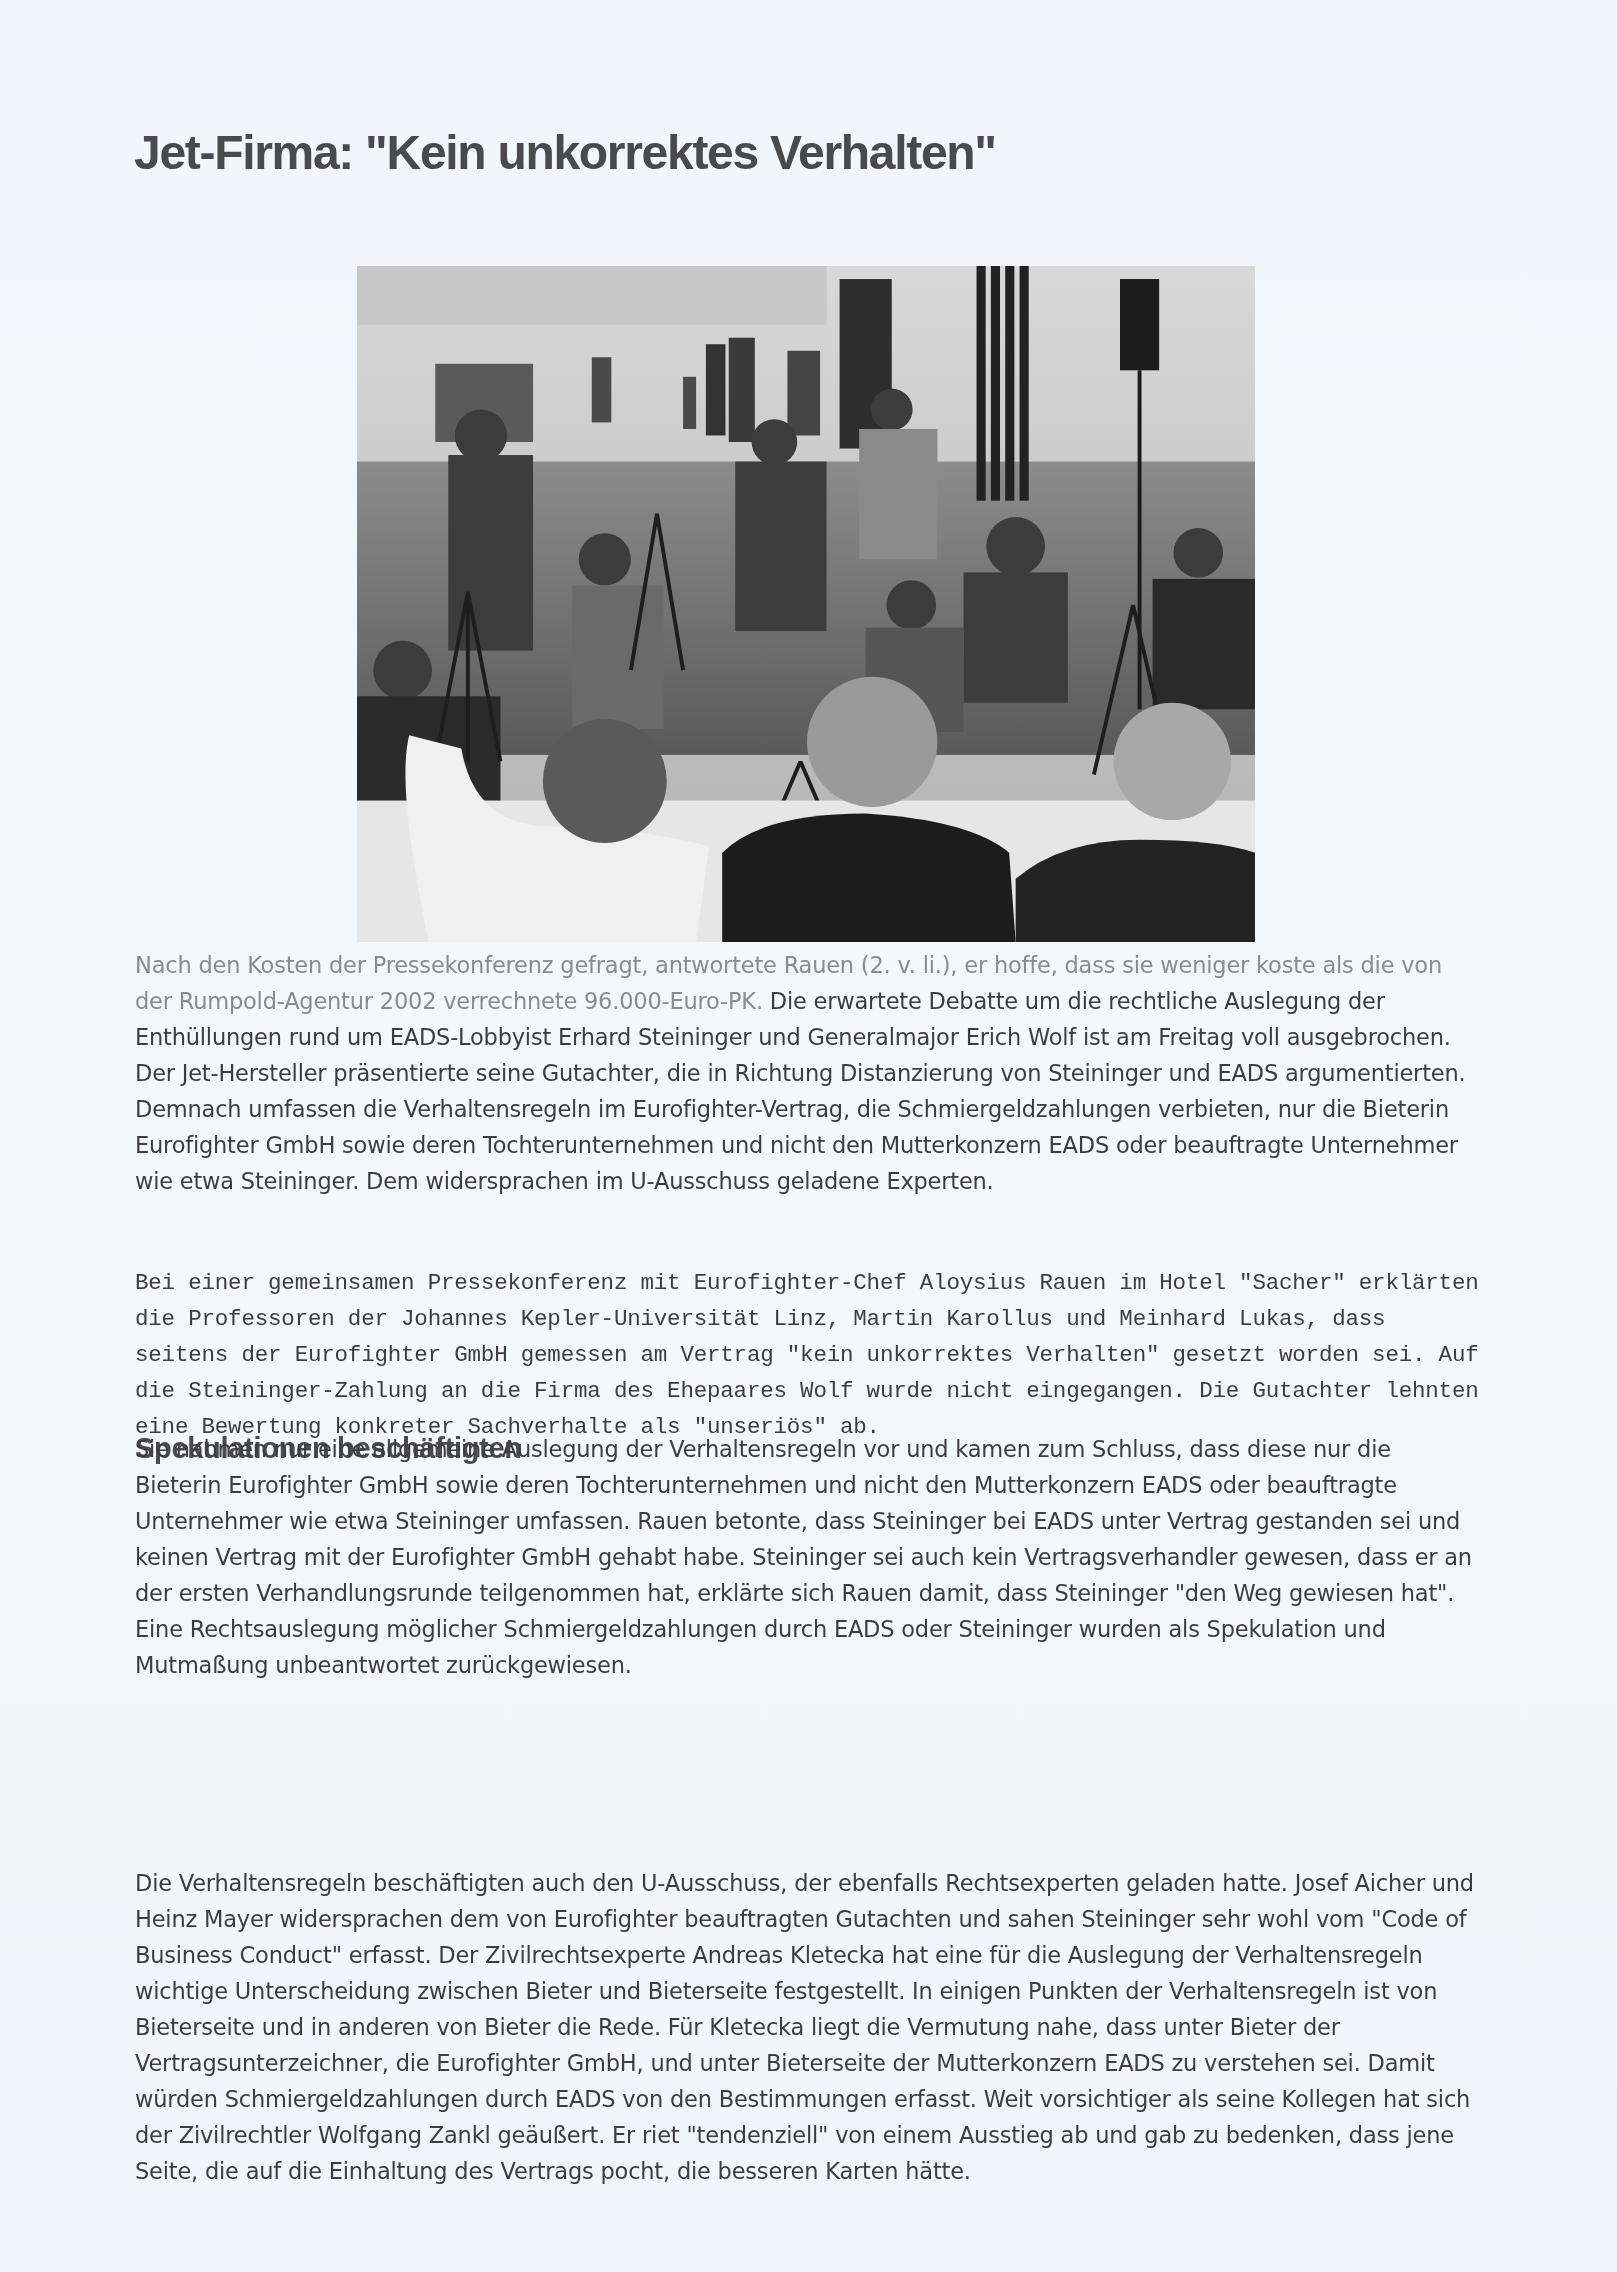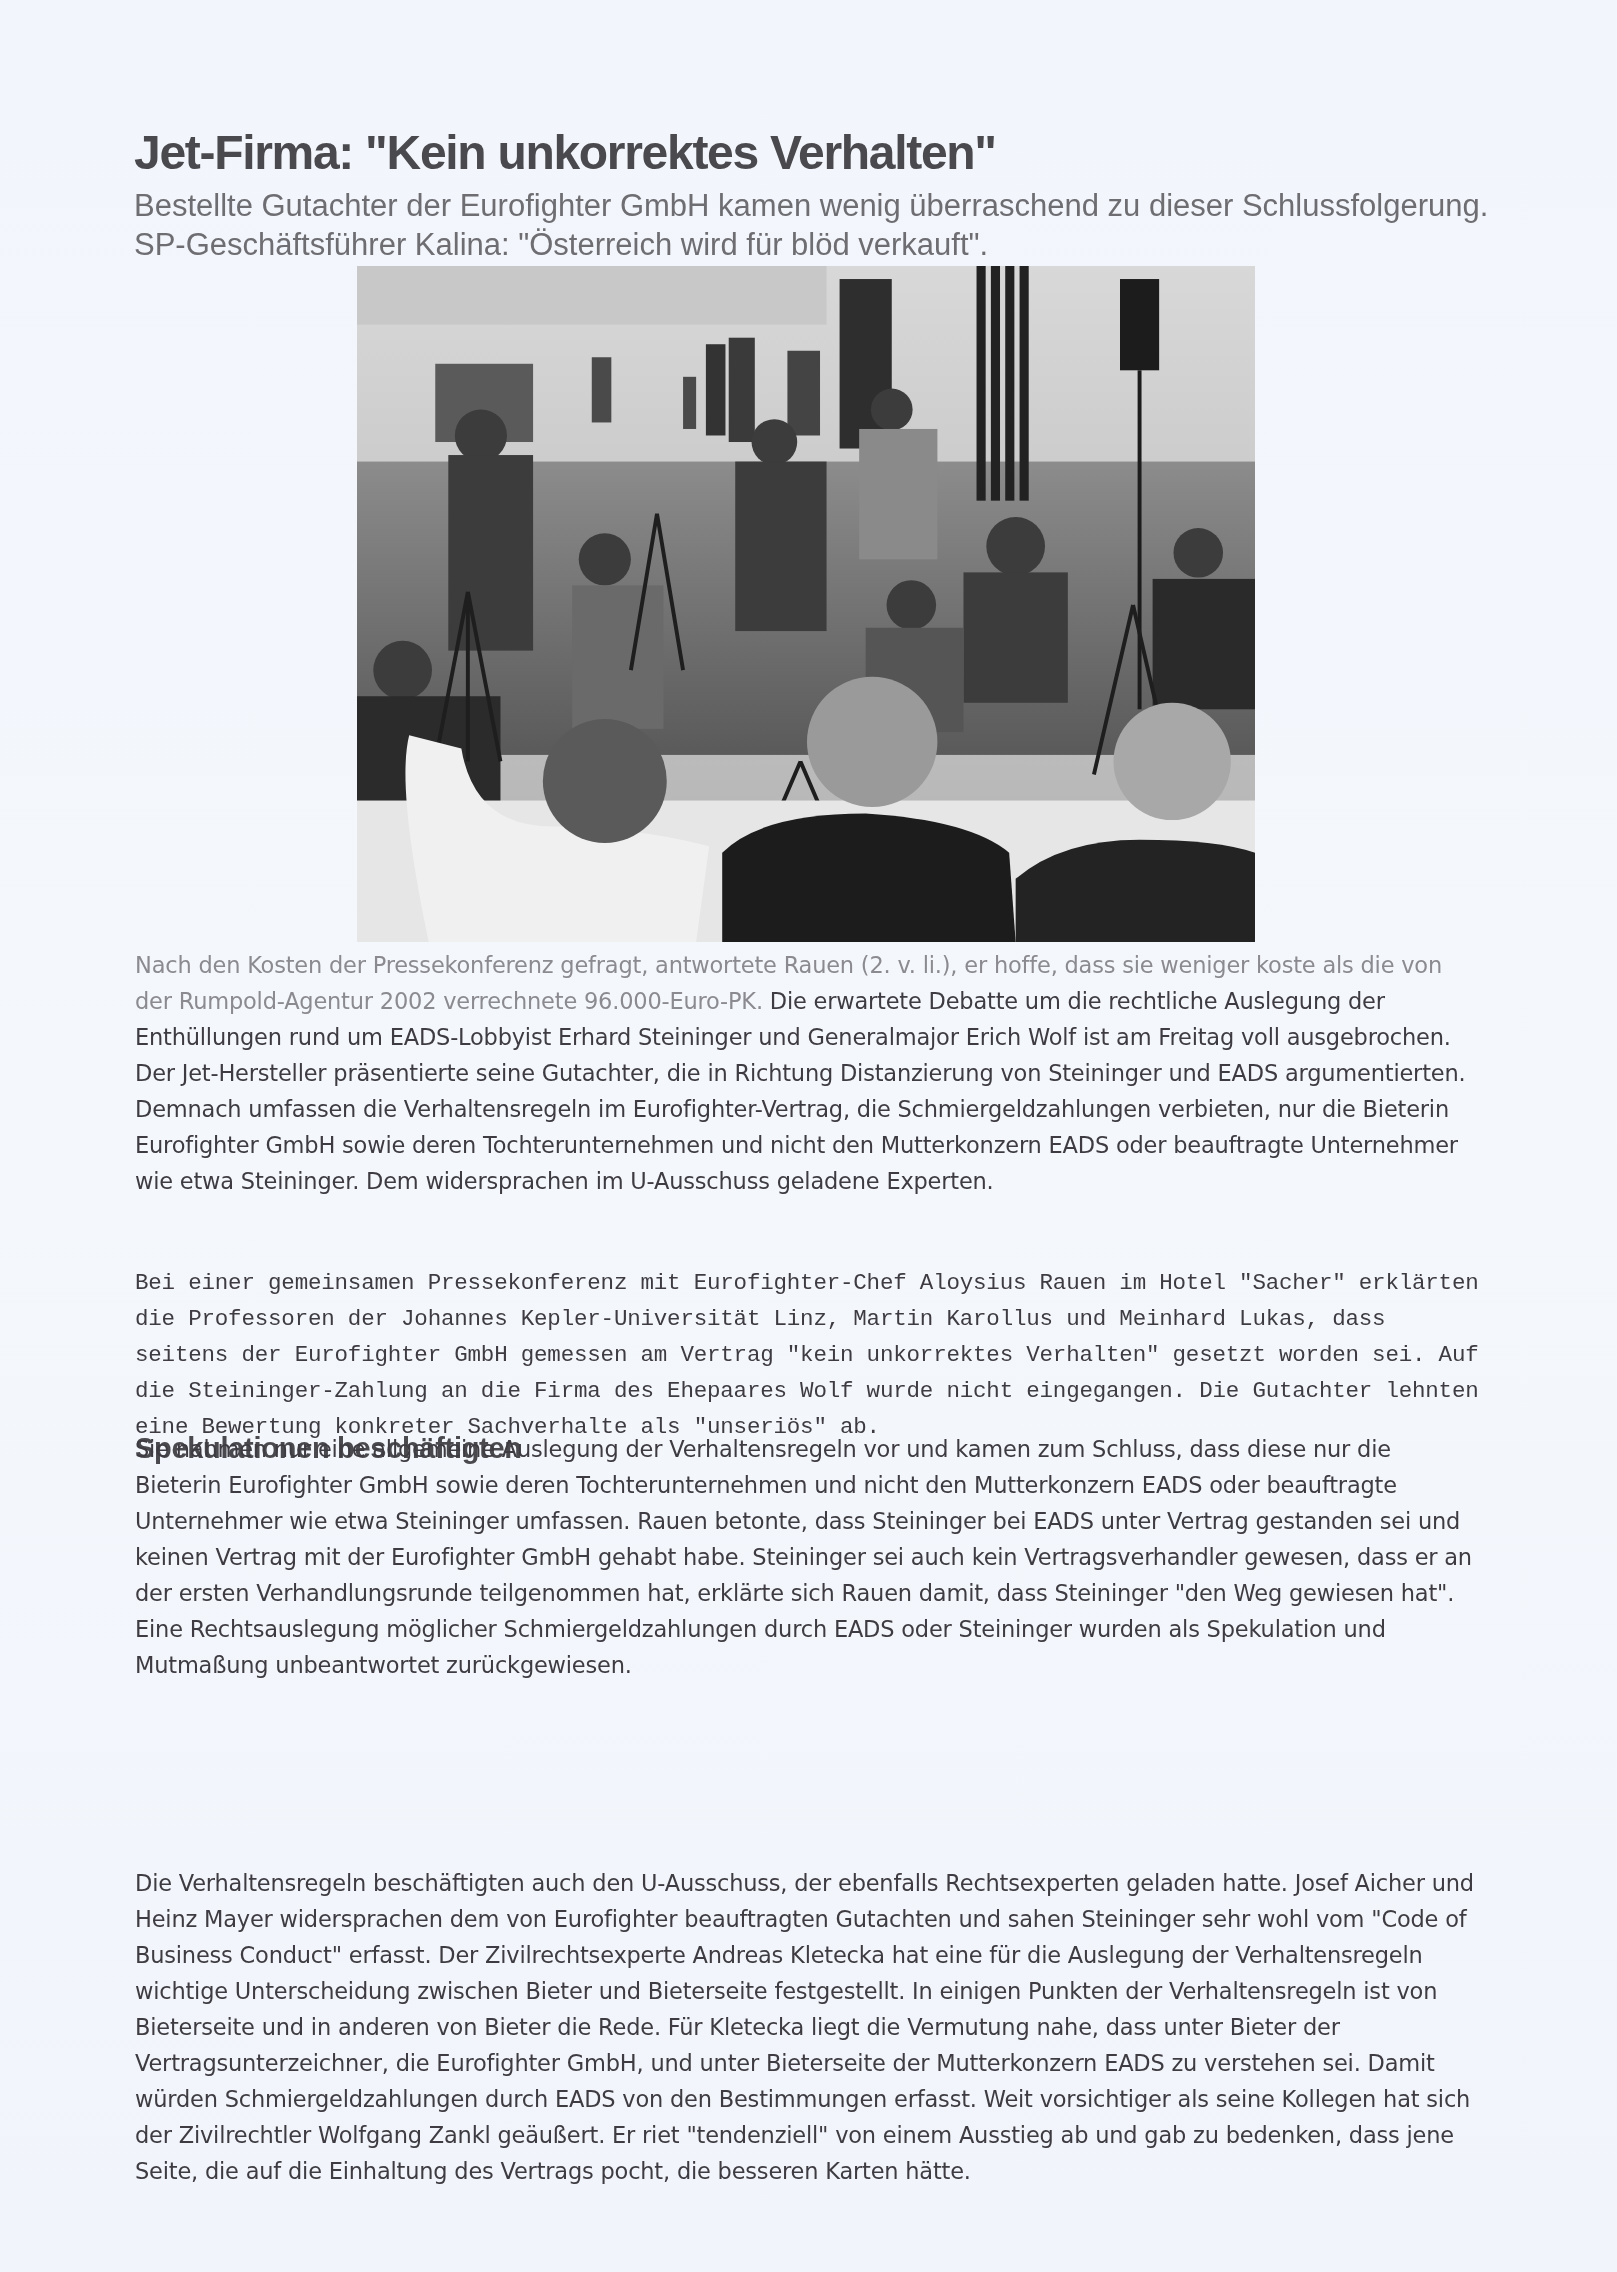--- a/index.html
+++ b/index.html
@@ -86,21 +86,20 @@
     .p3 { top: 1431px; }
     .p4 { top: 1865px; }
   </style>
 </head>
 <body>
 
 <div class="page">
 
   <h1 class="headline">Jet-Firma: "Kein unkorrektes Verhalten"</h1>
 
-  <p class="subtitle">Bestellte Gutachter der Eurofighter GmbH kamen wenig überraschend zu dieser Schlussfolgerung. SP-Geschäftsführer Kalina: "Österreich wird für blöd verkauft".</p>
 
   <div class="photo">
     <svg viewBox="0 0 1377 1037" preserveAspectRatio="none">
       <defs>
         <linearGradient id="wall" x1="0" y1="0" x2="0" y2="1">
           <stop offset="0" stop-color="#d8d8d8"></stop>
           <stop offset="1" stop-color="#b0b0b0"></stop>
         </linearGradient>
         <linearGradient id="floor" x1="0" y1="0" x2="0" y2="1">
           <stop offset="0" stop-color="#8c8c8c"></stop>

